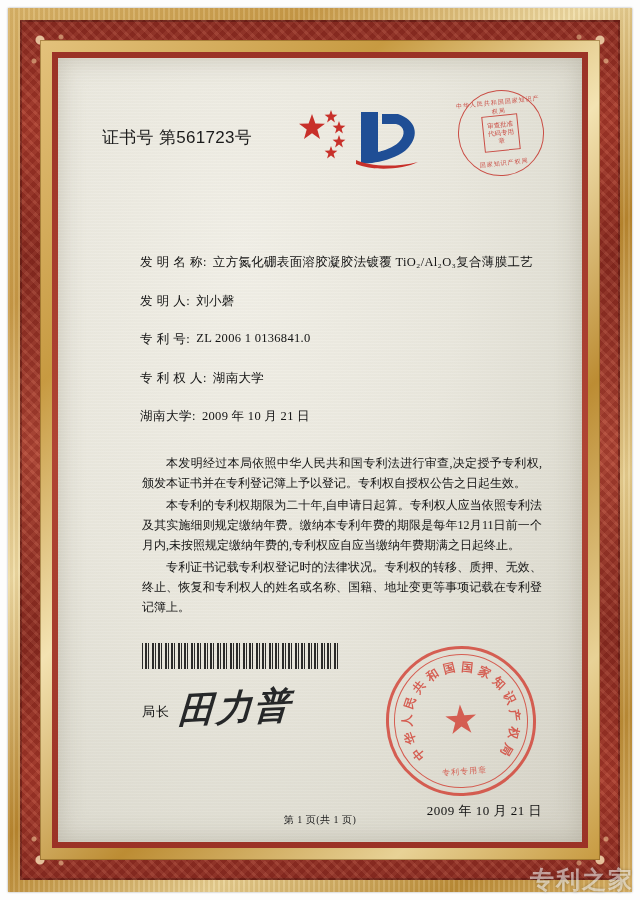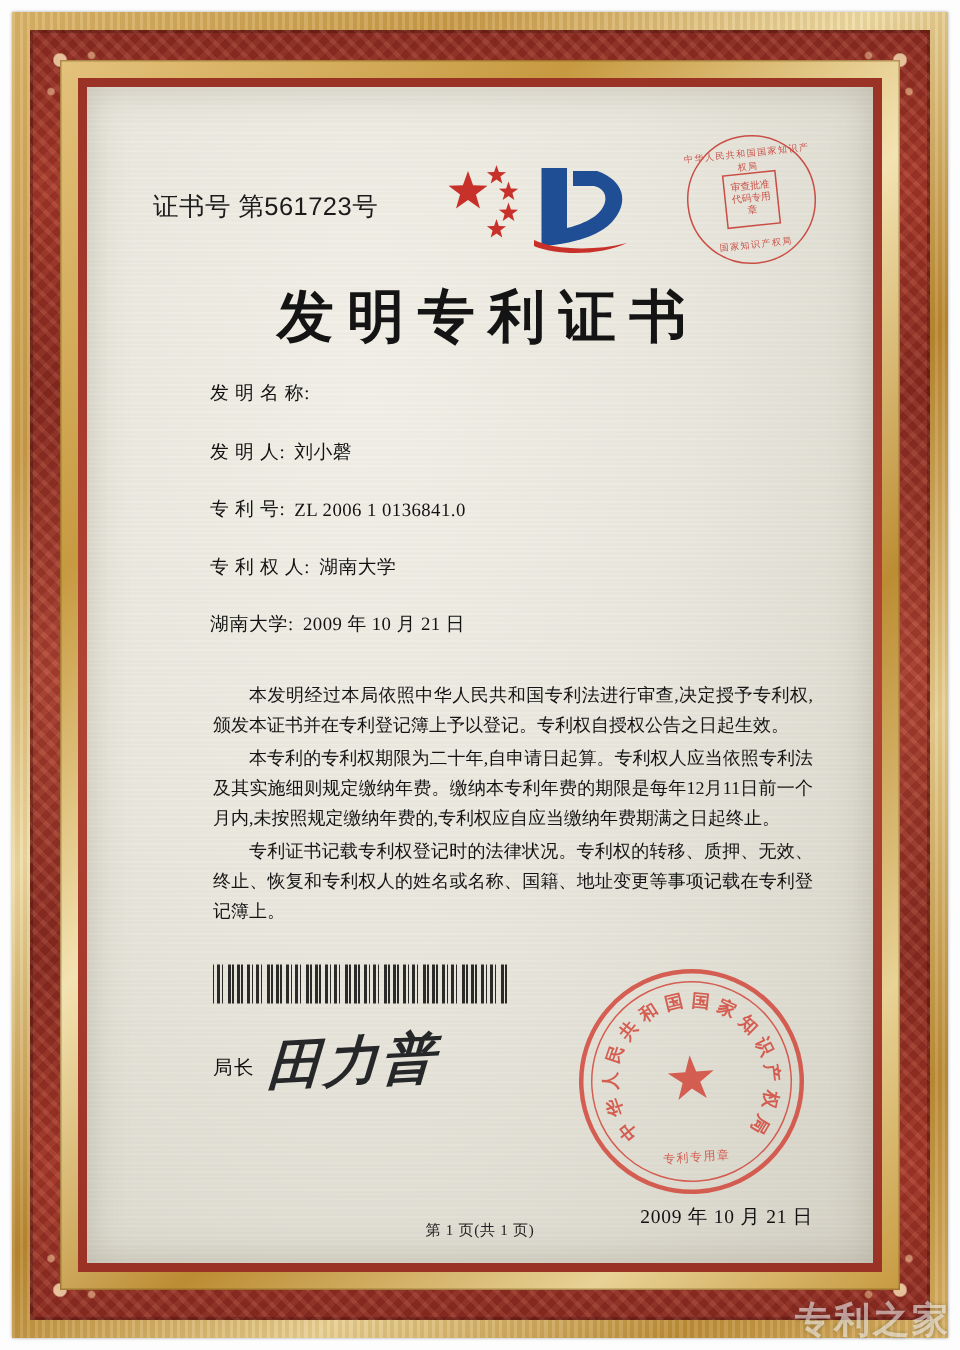--- a/index.html
+++ b/index.html
@@ -210,21 +210,21 @@
 
   
   .fields {
     position: absolute;
     left: 82px;
     top: 196px;
     width: 420px;
   }
   .field-row {
     display: flex;
-    align-items: flex-end;
+    align-items: flex-start;
     margin-bottom: 21.5px;
     font-size: 12.5px;
     color: #121212;
     font-family: "Liberation Serif", serif;
   }
   .field-label {
     flex: 0 0 auto;
     white-space: nowrap;
     letter-spacing: 0.5px;
   }
@@ -417,26 +417,26 @@
         </svg>
       </div>
 
       <div class="top-seal">
         <div class="seal-arc">中华人民共和国国家知识产权局</div>
         <div class="inner-sq"></div>
         <div class="seal-mid">审查批准代码专用章</div>
         <div class="seal-arc-bottom">国家知识产权局</div>
       </div>
 
-      <div class="title">发明专利证书</div>
     </div>
 
     <div class="fields">
       <div class="field-row">
         <span class="field-label">发 明 名 称:</span>
+        <span class="field-value">立方氮化硼表面溶胶凝胶法镀覆 TiO₂/Al₂O₃复合薄膜工艺</span>
       </div>
       <div class="field-row">
         <span class="field-label">发 明 人:</span>
         <span class="field-value">刘小磬</span>
       </div>
       <div class="field-row">
         <span class="field-label">专 利 号:</span>
         <span class="field-value">ZL 2006 1 0136841.0</span>
       </div>
       <div class="field-row">

